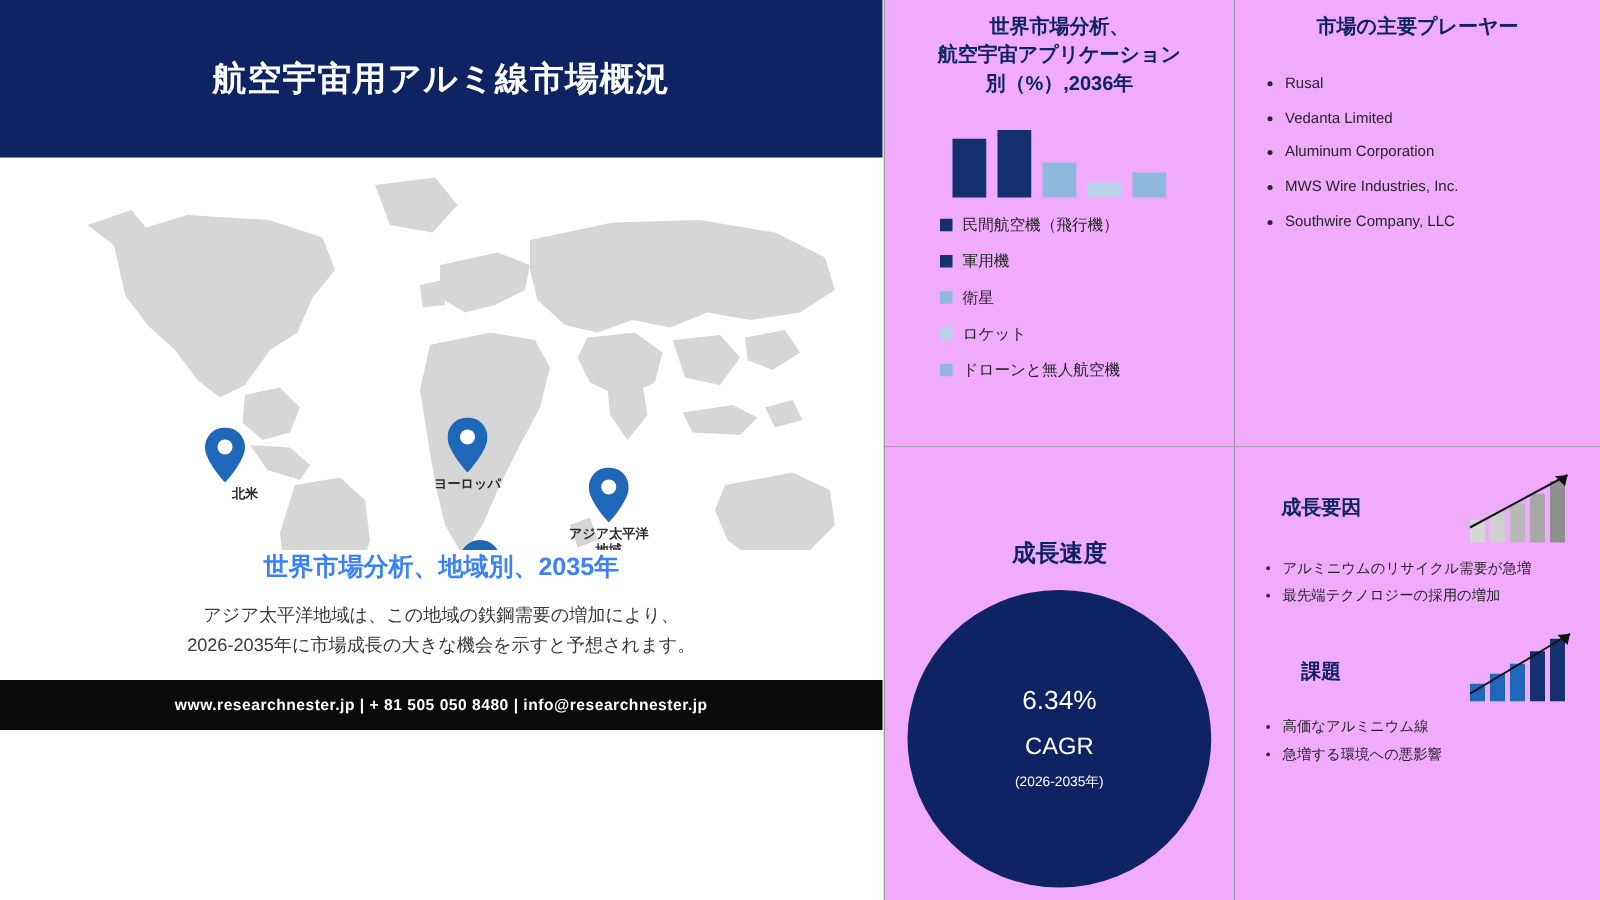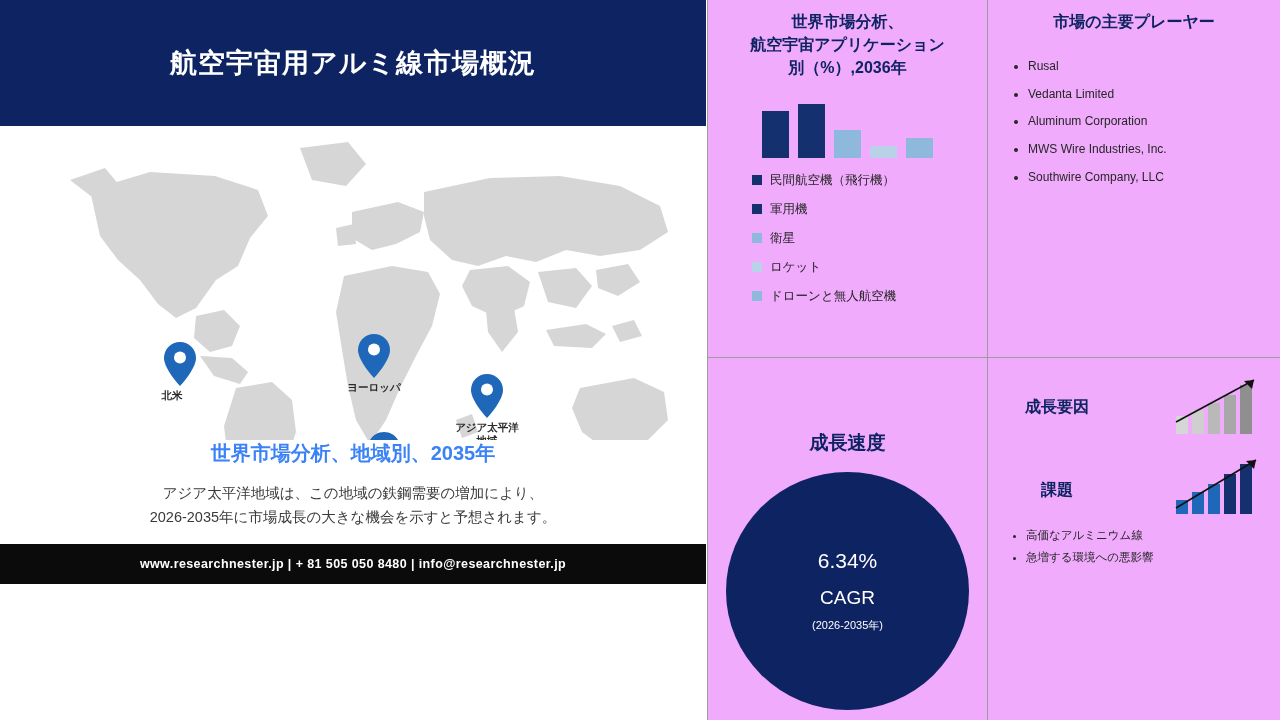--- a/index.html
+++ b/index.html
@@ -246,21 +246,21 @@
           <path d="M676 334 L696 328 L700 344 L682 350 Z"></path>
         </g>
       </svg>
 
       <div class="pin" style="left:180px; top:260px;">
         <svg width="32" height="44" viewBox="0 0 32 44">
             <path d="M16 0 C7 0 0 7 0 16 C0 27 16 44 16 44 C16 44 32 27 32 16 C32 7 25 0 16 0 Z" fill="#1f67b8"></path>
             <circle cx="16" cy="15.5" r="6" fill="#ffffff"></circle>
           </svg>
       </div>
-      <div class="pin-label" style="left:172px; top:263px; white-space:pre-line;">北米</div>
+      <div class="pin-label" style="left:196px; top:263px; white-space:pre-line;">北米</div>
 
       <div class="pin" style="left:374px; top:252px;">
         <svg width="32" height="44" viewBox="0 0 32 44">
             <path d="M16 0 C7 0 0 7 0 16 C0 27 16 44 16 44 C16 44 32 27 32 16 C32 7 25 0 16 0 Z" fill="#1f67b8"></path>
             <circle cx="16" cy="15.5" r="6" fill="#ffffff"></circle>
           </svg>
       </div>
       <div class="pin-label" style="left:374px; top:255px; white-space:pre-line; width:86px;">ヨーロッパ</div>
 
       <div class="pin" style="left:487px; top:292px;">
@@ -365,20 +365,24 @@
         <svg class="mini-chart" viewBox="0 0 92 62">
           <rect x="2" y="40" width="12" height="18" fill="#d6d6d6"></rect>
           <rect x="18" y="34" width="12" height="24" fill="#cfcfcf"></rect>
           <rect x="34" y="27" width="12" height="31" fill="#b9b9b9"></rect>
           <rect x="50" y="19" width="12" height="39" fill="#a8a8a8"></rect>
           <rect x="66" y="9" width="12" height="49" fill="#8f8f8f"></rect>
           <path d="M2 46 L80 4" stroke="#111" stroke-width="1.6" fill="none"></path>
           <path d="M80 4 L70 5 L78 13 Z" fill="#111"></path>
         </svg>
       </div>
+      <ul class="gc-list" id="factors">
+          <li>アルミニウムのリサイクル需要が急増</li>
+          <li>最先端テクノロジーの採用の増加</li>
+        </ul>
 
       <div class="gc-head" style="margin-top:18px;">
         <div class="challenge-title">課題</div>
         <svg class="mini-chart" viewBox="0 0 92 62">
           <rect x="2" y="44" width="12" height="14" fill="#1f67b8"></rect>
           <rect x="18" y="36" width="12" height="22" fill="#1f67b8"></rect>
           <rect x="34" y="28" width="12" height="30" fill="#1f67b8"></rect>
           <rect x="50" y="18" width="12" height="40" fill="#15306e"></rect>
           <rect x="66" y="8" width="12" height="50" fill="#15306e"></rect>
           <path d="M2 52 L82 4" stroke="#111" stroke-width="1.6" fill="none"></path>

